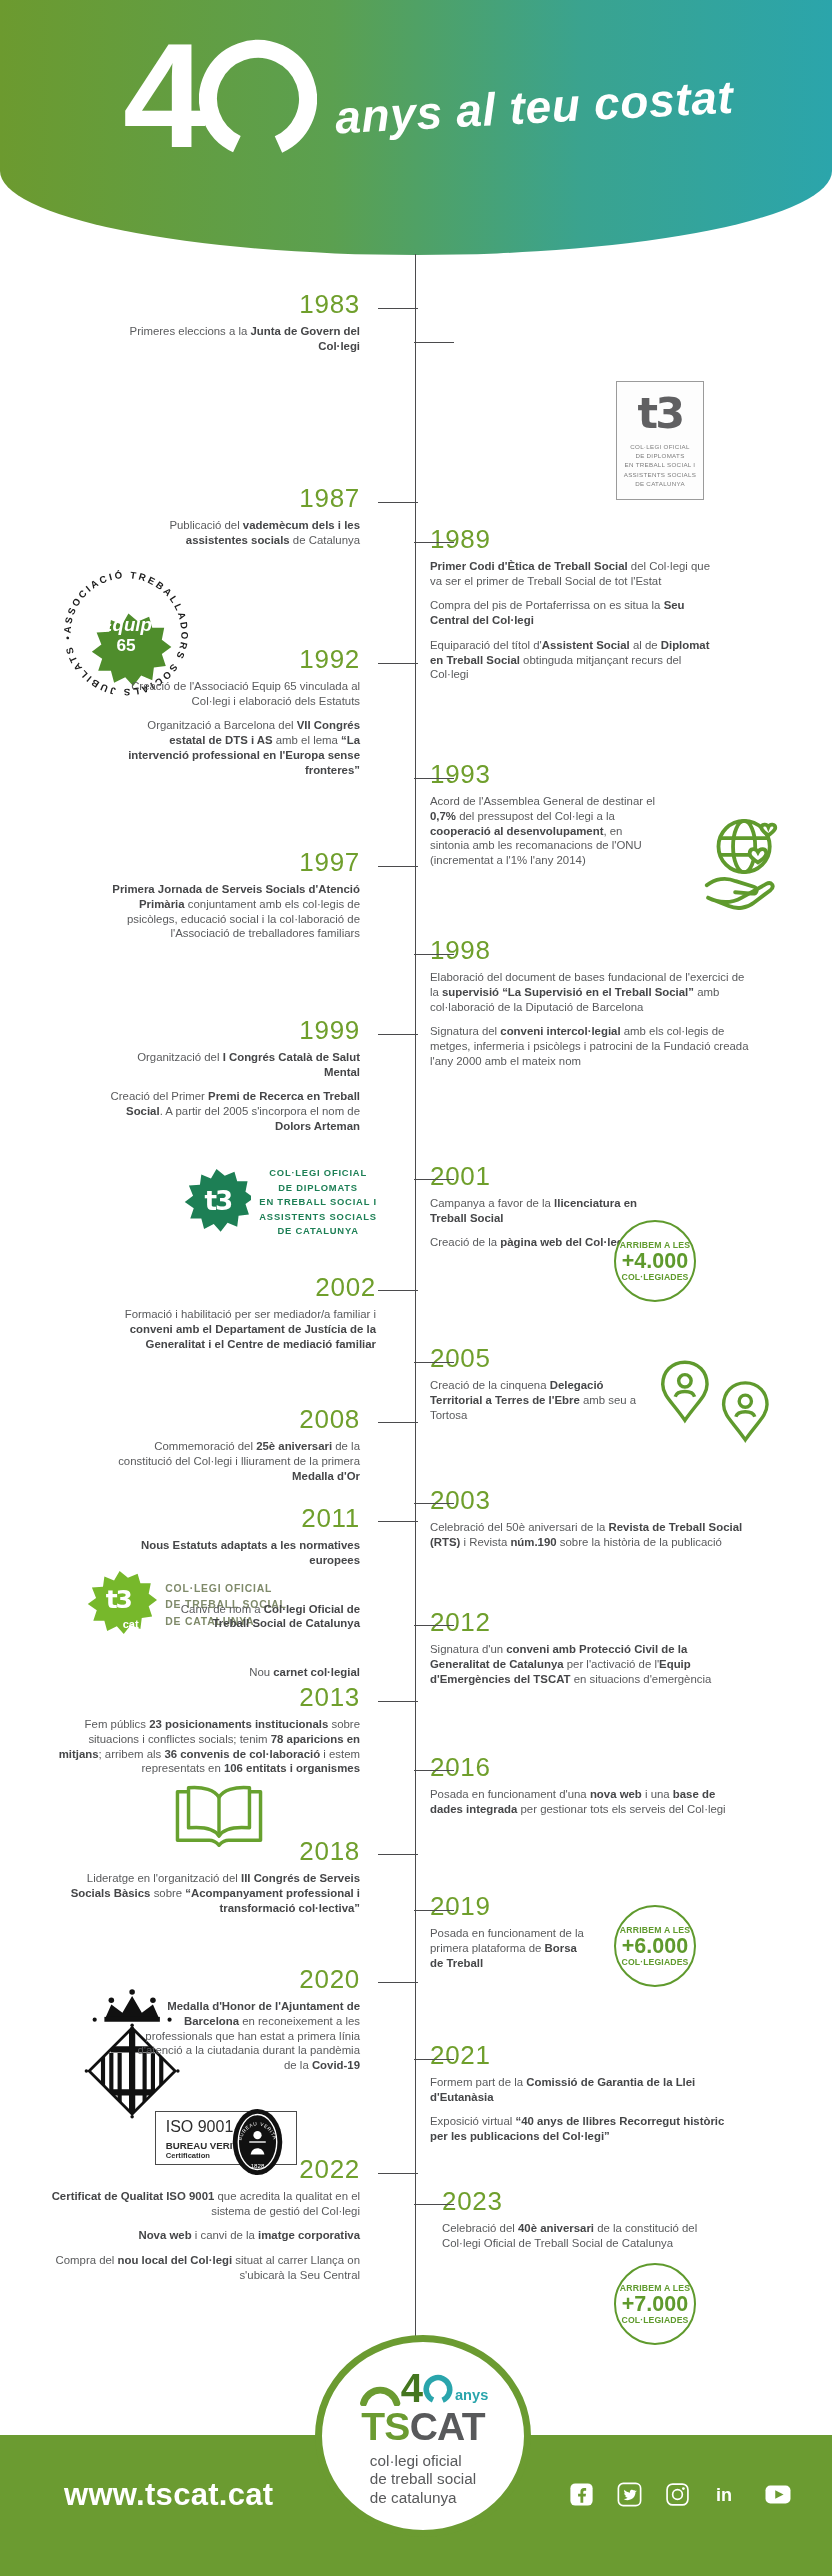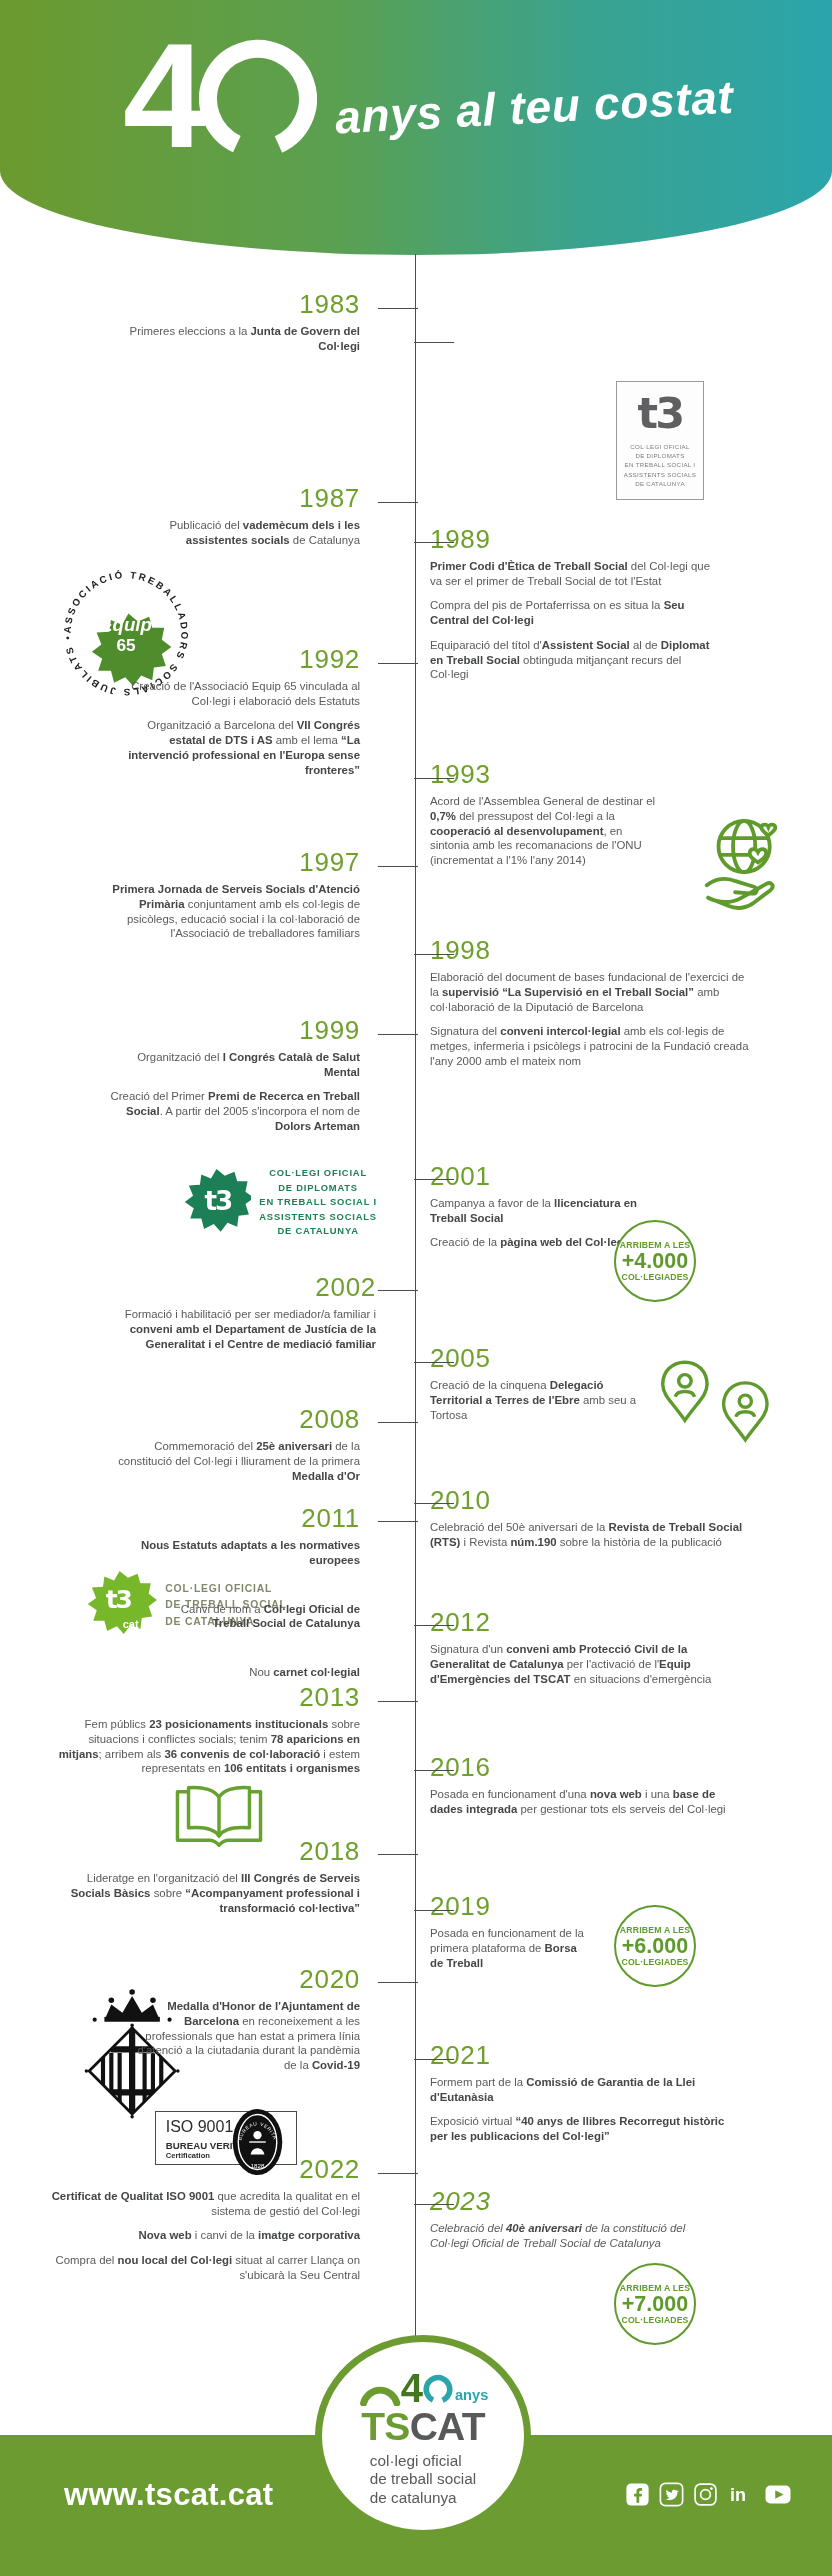--- a/index.html
+++ b/index.html
@@ -42,21 +42,21 @@
   .logo2011 .cap{font-size:10.4px;font-weight:700;color:#7f8a6a;letter-spacing:0.8px;
                  line-height:1.55;text-align:left;margin-left:8.3px;}
   .iso-box{width:142px;height:54px;border:1.4px solid #4a4a4a;background:#fff;box-sizing:border-box;
            padding:5.5px 0 0 9.7px;}
   .iso-box .l1{font-size:16px;font-weight:400;color:#2e2e2e;}
   .iso-box .l2{font-size:9.7px;font-weight:700;color:#2e2e2e;margin-top:4.2px;}
   .iso-box .l3{font-size:7.6px;font-weight:700;color:#2e2e2e;}
   
   .band{position:absolute;left:0;top:2435px;width:832px;height:141px;background:#6b9b31;}
   .site{position:absolute;left:64px;top:2477px;color:#fff;font-size:31px;font-weight:700;letter-spacing:0.3px;}
-  .socials{position:absolute;right:40px;top:2482px;display:flex;align-items:center;gap:9px;}
+  .socials{position:absolute;right:40px;top:2482px;display:flex;align-items:center;gap:23px;}
   .fcircle{position:absolute;left:315px;top:2335px;width:216px;height:202px;border-radius:50%;
            background:#fff;border:7px solid #6b9b31;box-sizing:border-box;
            display:flex;flex-direction:column;align-items:center;padding-top:28px;}
   .f40row{display:flex;align-items:flex-end;}
   .f40row .f4{font-size:40px;font-weight:700;color:#44761f;line-height:.9;letter-spacing:-1.4px;}
   .f40row .fanys{font-size:14.6px;font-weight:700;color:#2aa5ac;margin:0 0 2.8px 1.4px;}
   .ftscat{font-size:39px;font-weight:700;letter-spacing:-0.7px;line-height:1;margin-top:1.4px;}
   .ftscat .ts{color:#6b9b31;}
   .ftscat .cat{color:#58595b;}
   .flines{font-size:15.3px;color:#58595b;line-height:1.2;text-align:left;margin-top:5.5px;}
@@ -330,21 +330,21 @@
       <div class="yr">2005</div>
       <p><span>Creació de la cinquena </span><b>Delegació Territorial a Terres de l'Ebre</b><span> amb seu a Tortosa</span></p>
     </div>
     <div class="tick" style="top: 1362px; left: 414px;"></div>
     <div class="ev left" style="top: 1406px; width: 250px; right: 472px;">
       <div class="yr">2008</div>
       <p><span>Commemoració del </span><b>25è aniversari</b><span> de la constitució del Col·legi i lliurament de la primera </span><b>Medalla d'Or</b></p>
     </div>
     <div class="tick" style="top: 1422px; left: 378px;"></div>
     <div class="ev right" style="top: 1487px; width: 322px; left: 430px;">
-      <div class="yr">2010</div>
+      <div class="yr">2003</div>
       <p><span>Celebració del 50è aniversari de la </span><b>Revista de Treball Social (RTS)</b><span> i Revista </span><b>núm.190</b><span> sobre la història de la publicació</span></p>
     </div>
     <div class="tick" style="top: 1503px; left: 414px;"></div>
     <div class="ev left" style="top: 1505px; width: 267px; right: 472px;">
       <div class="yr">2011</div>
       <p><b>Nous Estatuts adaptats a les normatives europees</b></p>
       <p class="pw" style="width: 186px;"><span>Canvi de nom a </span><b>Col·legi Oficial de Treball Social de Catalunya</b></p>
       <p class="pw" style="width: 186px;"><span>Nou </span><b>carnet col·legial</b></p>
     </div>
     <div class="tick" style="top: 1521px; left: 378px;"></div>
@@ -389,21 +389,21 @@
       <p><span>Exposició virtual </span><b>“40 anys de llibres Recorregut històric per les publicacions del Col·legi”</b></p>
     </div>
     <div class="tick" style="top: 2059px; left: 414px;"></div>
     <div class="ev left" style="top: 2156px; width: 312px; right: 472px;">
       <div class="yr">2022</div>
       <p><b>Certificat de Qualitat ISO 9001</b><span> que acredita la qualitat en el sistema de gestió del Col·legi</span></p>
       <p><b>Nova web</b><span> i canvi de la </span><b>imatge corporativa</b></p>
       <p><span>Compra del </span><b>nou local del Col·legi</b><span> situat al carrer Llança on s'ubicarà la Seu Central</span></p>
     </div>
     <div class="tick" style="top: 2173px; left: 378px;"></div>
-    <div class="ev right" style="top: 2188px; width: 270px; left: 430px; font-style: italic;">
+    <div class="ev right" style="top: 2188px; width: 270px; left: 442px;">
       <div class="yr">2023</div>
       <p><span>Celebració del </span><b>40è aniversari</b><span> de la constitució del Col·legi Oficial de Treball Social de Catalunya</span></p>
     </div>
     <div class="tick" style="top: 2204px; left: 414px;"></div>
     <div class="badge" style="left: 614px; top: 2263px;">
       <div class="b1">ARRIBEM A LES</div>
       <div class="b2">+7.000</div>
       <div class="b3">COL·LEGIADES</div>
     </div>
   </div>

